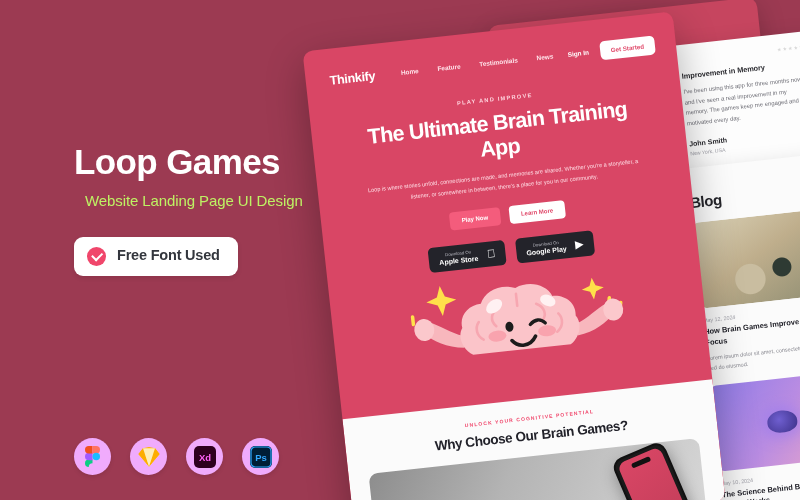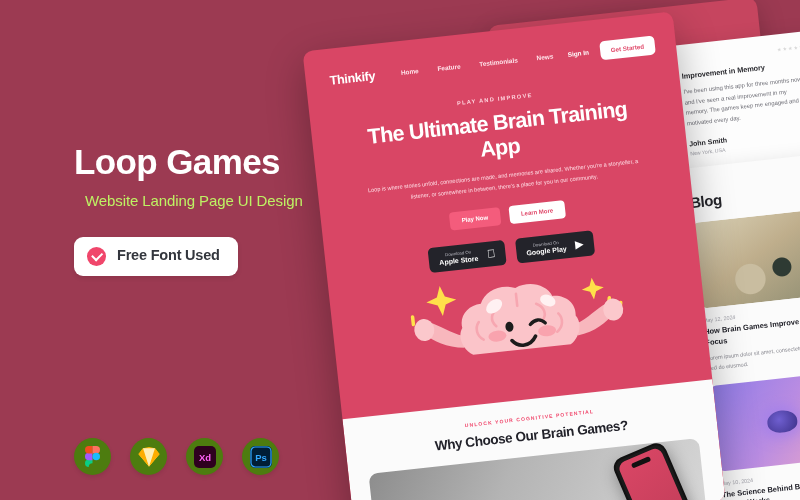--- a/index.html
+++ b/index.html
@@ -37,21 +37,21 @@
   .check::after {
     content:""; position:absolute; left:5px; top:5px;
     width:8px; height:4.5px;
     border-left:2px solid #fff; border-bottom:2px solid #fff;
     transform:rotate(-45deg);
   }
   .badge-label { font-size:14.5px; font-weight:bold; color:#33363D; white-space:nowrap; letter-spacing:-.2px; }
 
   .apps { position:absolute; left:74px; top:438px; display:flex; gap:19px; }
   .app {
-    width:37px; height:37px; border-radius:50%; background:#4d7c0f;
+    width:37px; height:37px; border-radius:50%; background:#f0abfc;
     display:flex; align-items:center; justify-content:center;
     box-shadow:0 2px 4px rgba(0,0,0,.10);
   }
 
   
   .stage { position:absolute; inset:0; z-index:10; }
 
   .panel { position:absolute; border-radius:10px; overflow:hidden; }
 
   

